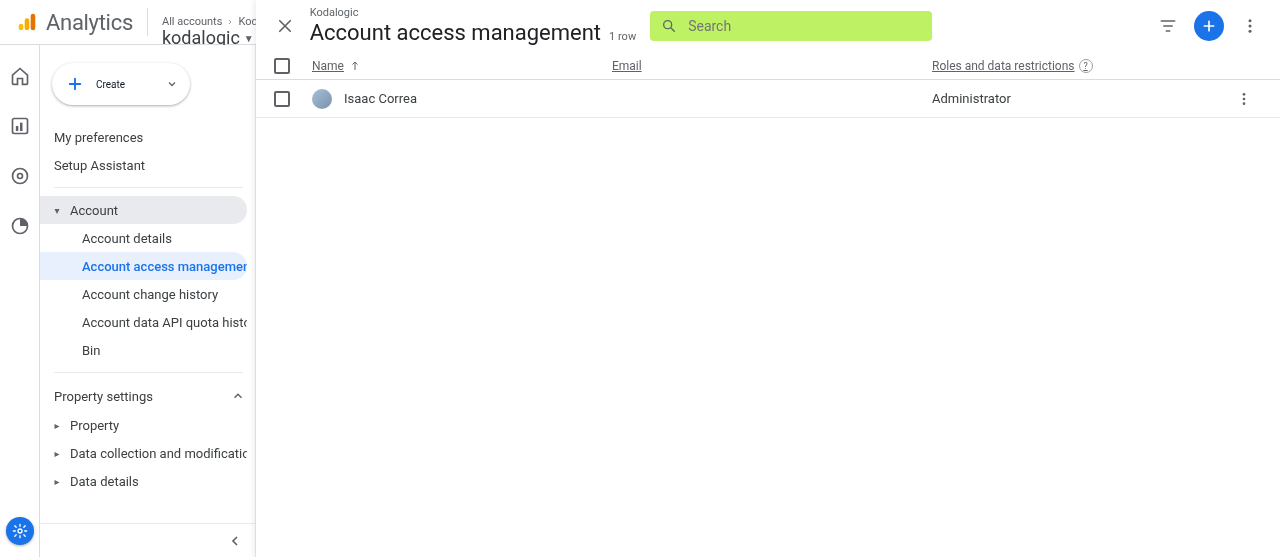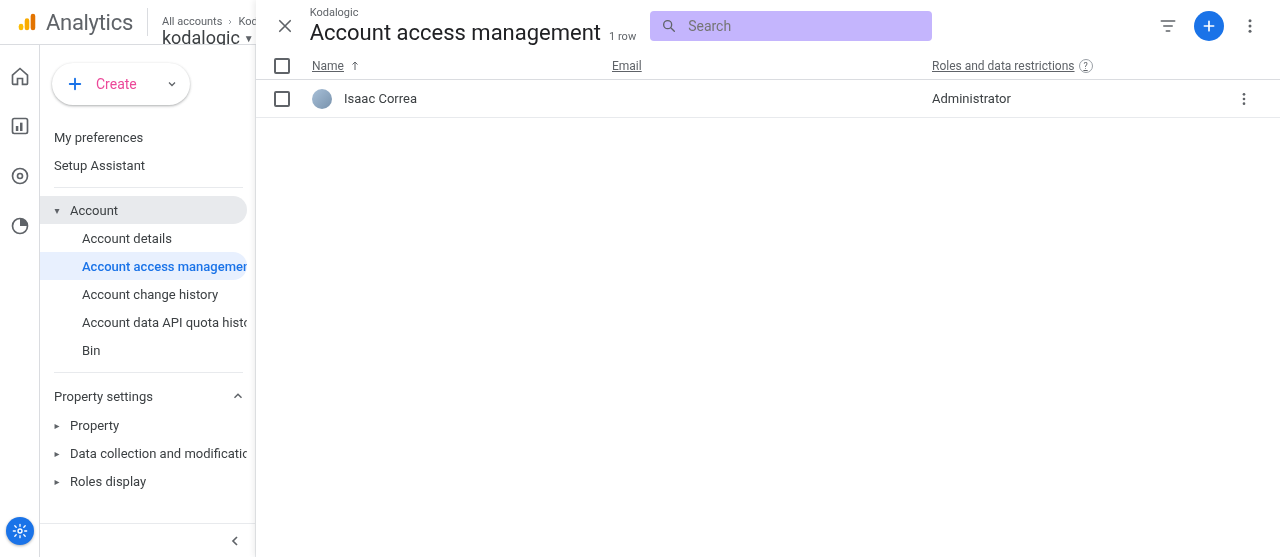--- a/index.html
+++ b/index.html
@@ -17,21 +17,21 @@
     .account-select .tri { margin-left: 4px; font-size: 10px; color: #5f6368; }
 
     
     .rail { position: absolute; top: 45px; left: 0; width: 40px; bottom: 0; background: #fff; border-right: 1px solid #dadce0; display: flex; flex-direction: column; align-items: center; padding-top: 20px; gap: 28px; }
     .rail-icon { width: 22px; height: 22px; display: flex; align-items: center; justify-content: center; color: #5f6368; cursor: pointer; }
 
     
     .sidebar { position: absolute; top: 45px; left: 40px; width: 216px; bottom: 0; background: #fff; border-right: 1px solid #e8eaed; padding-top: 10px; }
     .create-btn { margin: 8px 0 18px 12px; height: 42px; width: 138px; border-radius: 22px; background: #fff; box-shadow: 0 1px 3px rgba(60,64,67,.3), 0 1px 2px rgba(60,64,67,.15); display: flex; align-items: center; padding: 0 12px; cursor: pointer; }
     .create-btn .plus { color: #1a73e8; width: 22px; height: 22px; display:flex;align-items:center;justify-content:center; margin-right: 10px; }
-    .create-btn .lbl { font-size: 14px; color: #ec4899; flex:1; }
+    .create-btn .lbl { font-size: 10px; color: #0f172a; flex:1; }
     .create-btn .chev { color: #5f6368; }
 
     .nav-item { display: flex; align-items: center; height: 28px; font-size: 13px; color: #3c4043; padding: 0 14px; cursor: pointer; border-radius: 0 14px 14px 0; margin-right: 8px; }
     .nav-sep { border-top: 1px solid #e8eaed; margin: 8px 12px 8px 14px; }
 
     .nav-group { display: flex; align-items: center; height: 30px; font-size: 13px; color: #3c4043; padding: 0 8px 0 14px; cursor: pointer; }
     .nav-group .spacer { flex:1; }
     .nav-group .chev { width: 18px; height: 18px; display:flex;align-items:center;justify-content:center; color:#5f6368; }
 
     .nav-sub { display: flex; align-items: center; height: 28px; font-size: 13px; color: #3c4043; padding-left: 30px; cursor: pointer; border-radius: 0 14px 14px 0; margin-right: 8px; position: relative; }
@@ -46,21 +46,21 @@
     
     .main { position: absolute; top: 0; left: 256px; right: 0; bottom: 0; background: #fff; box-shadow: -2px 0 6px rgba(0,0,0,0.08); }
     .main-header { height: 52px; display: flex; align-items: center; padding: 0 18px; gap: 14px; }
     .close-btn { width: 24px; height:24px; display:flex;align-items:center;justify-content:center; color:#5f6368; cursor:pointer; }
     .title-block { display:flex; flex-direction:column; line-height:1.15; flex: 0 0 auto; }
     .title-block .mini { font-size: 11px; color: #5f6368; }
     .title-block .big { display:flex; align-items: baseline; gap: 8px; }
     .title-block .big .t { font-size: 22px; color: #202124; }
     .title-block .big .cnt { font-size: 11px; color: #5f6368; }
 
-    .search-wrap { margin-left: auto; width: 310px; height: 30px; background: #c4b5fd; border-radius: 4px; display:flex; align-items:center; padding: 0 10px; gap: 10px; margin-right: 210px; }
+    .search-wrap { margin-left: auto; width: 310px; height: 30px; background: #bef264; border-radius: 4px; display:flex; align-items:center; padding: 0 10px; gap: 10px; margin-right: 210px; }
     .search-wrap .sicon { color:#5f6368; width:18px;height:18px; display:flex;align-items:center;justify-content:center;}
     .search-wrap input { flex:1; border:none; background:transparent; outline:none; font-size:14px; color:#3c4043; }
 
     .header-actions { display:flex; align-items:center; gap: 14px; }
     .filter-icon { width:24px;height:24px;display:flex;align-items:center;justify-content:center; color:#5f6368; cursor:pointer; }
     .add-fab { width:30px;height:30px; border-radius:50%; background:#1a73e8; color:#fff; display:flex;align-items:center;justify-content:center; cursor:pointer; }
     .more-icon { width:24px;height:24px;display:flex;align-items:center;justify-content:center; color:#5f6368; cursor:pointer; }
 
     
     .table { }
@@ -184,21 +184,21 @@
   <div class="nav-sub trunc">
     <span class="caret">▸</span>
     <span>Property</span>
   </div>
   <div class="nav-sub trunc">
     <span class="caret">▸</span>
     <span>Data collection and modification</span>
   </div>
   <div class="nav-sub trunc">
     <span class="caret">▸</span>
-    <span>Roles display</span>
+    <span>Data details</span>
   </div>
   <div class="nav-sub trunc">
     
     
   </div>
 
   <div class="collapse-bar">
     <svg width="16" height="16" viewBox="0 0 24 24">
         <path d="M15 6l-6 6 6 6" fill="none" stroke="#5f6368" stroke-width="2.5"></path>
       </svg>

